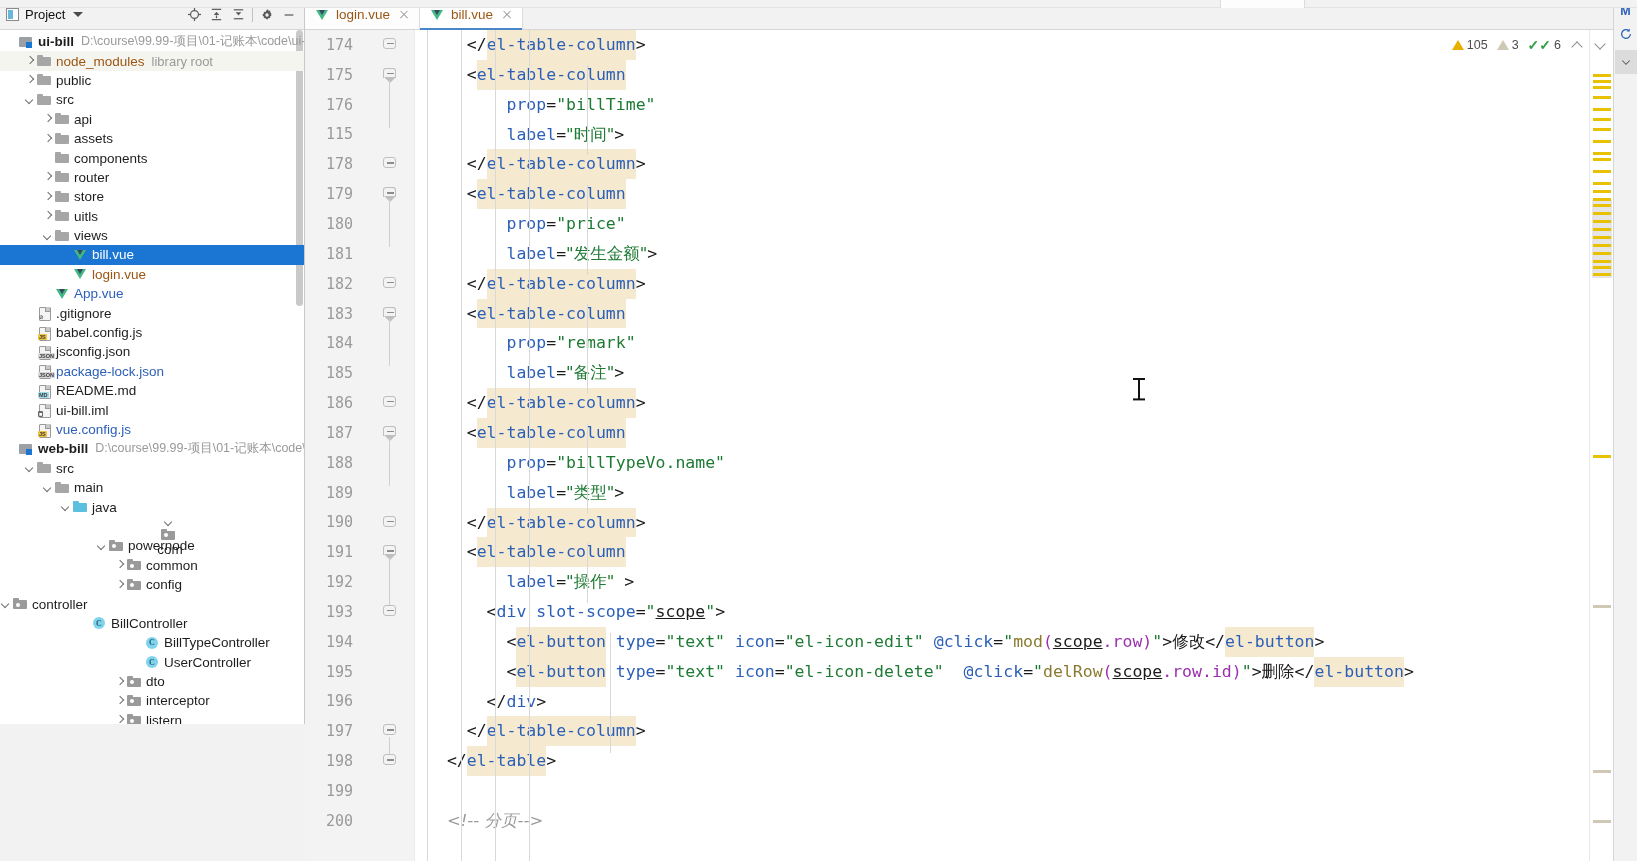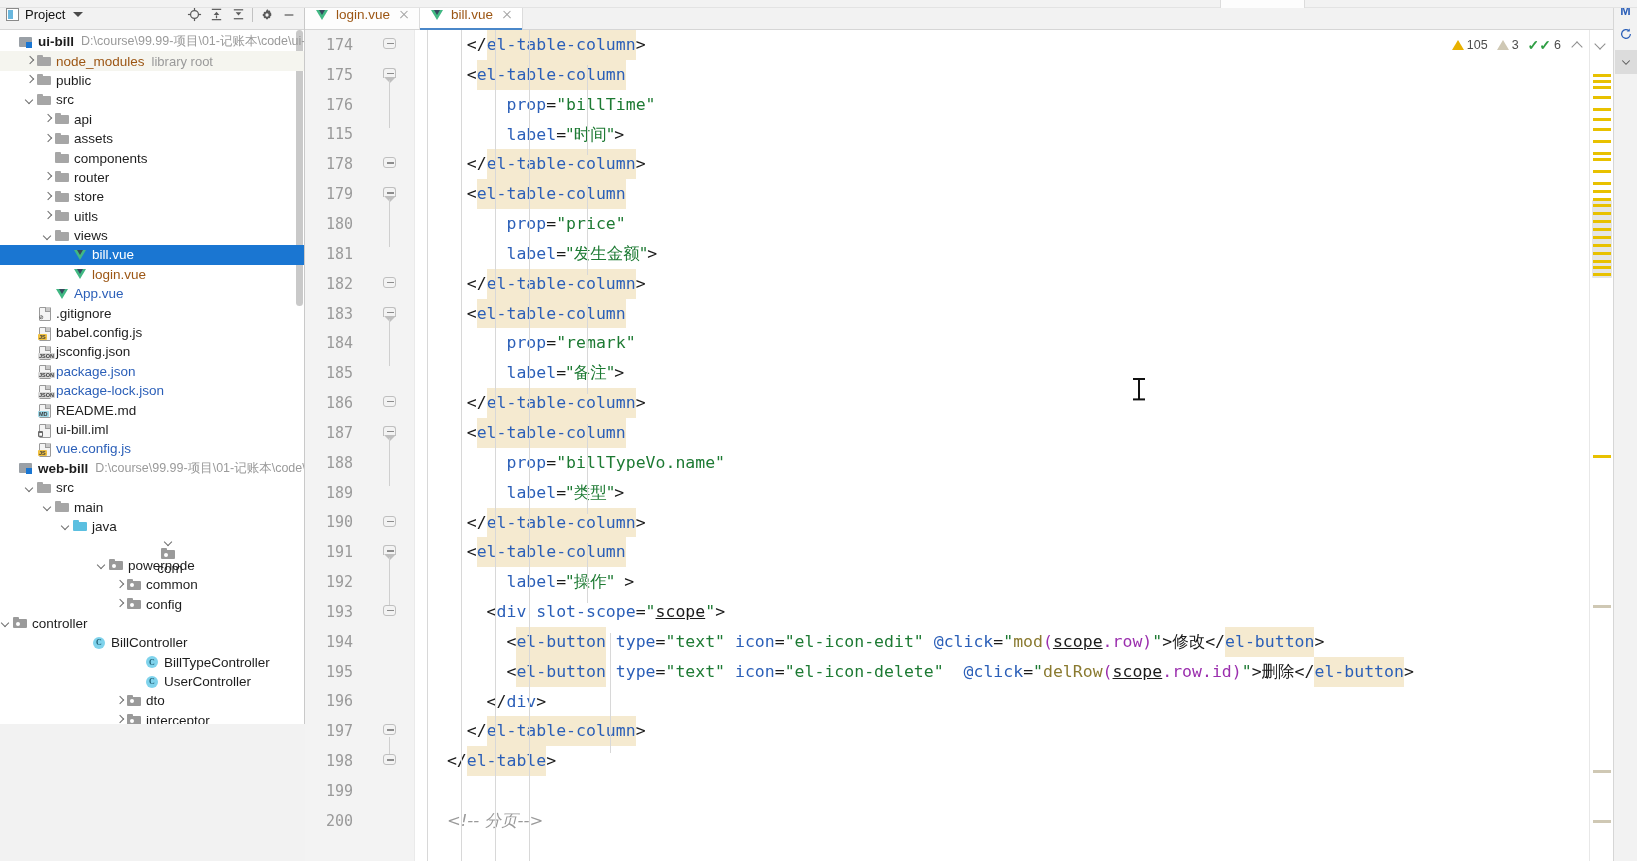--- a/index.html
+++ b/index.html
@@ -500,27 +500,20 @@
             <span class="ico file">
               <span class="badge json">JSON</span>
             </span>
             <span class="tlabel">jsconfig.json</span>
           </div>
           <div class="trow" style="padding-left: 24px;">
             <span class="arrow "></span>
             <span class="ico file">
               <span class="badge json">JSON</span>
             </span>
-            <span class="tlabel blue">package.json</span>
-          </div>
-          <div class="trow" style="padding-left: 24px;">
-            <span class="arrow "></span>
-            <span class="ico file">
-              <span class="badge json">JSON</span>
-            </span>
             <span class="tlabel blue">package-lock.json</span>
           </div>
           <div class="trow" style="padding-left: 24px;">
             <span class="arrow "></span>
             <span class="ico file">
               <span class="badge md">MD</span>
             </span>
             <span class="tlabel">README.md</span>
           </div>
           <div class="trow" style="padding-left: 24px;">

